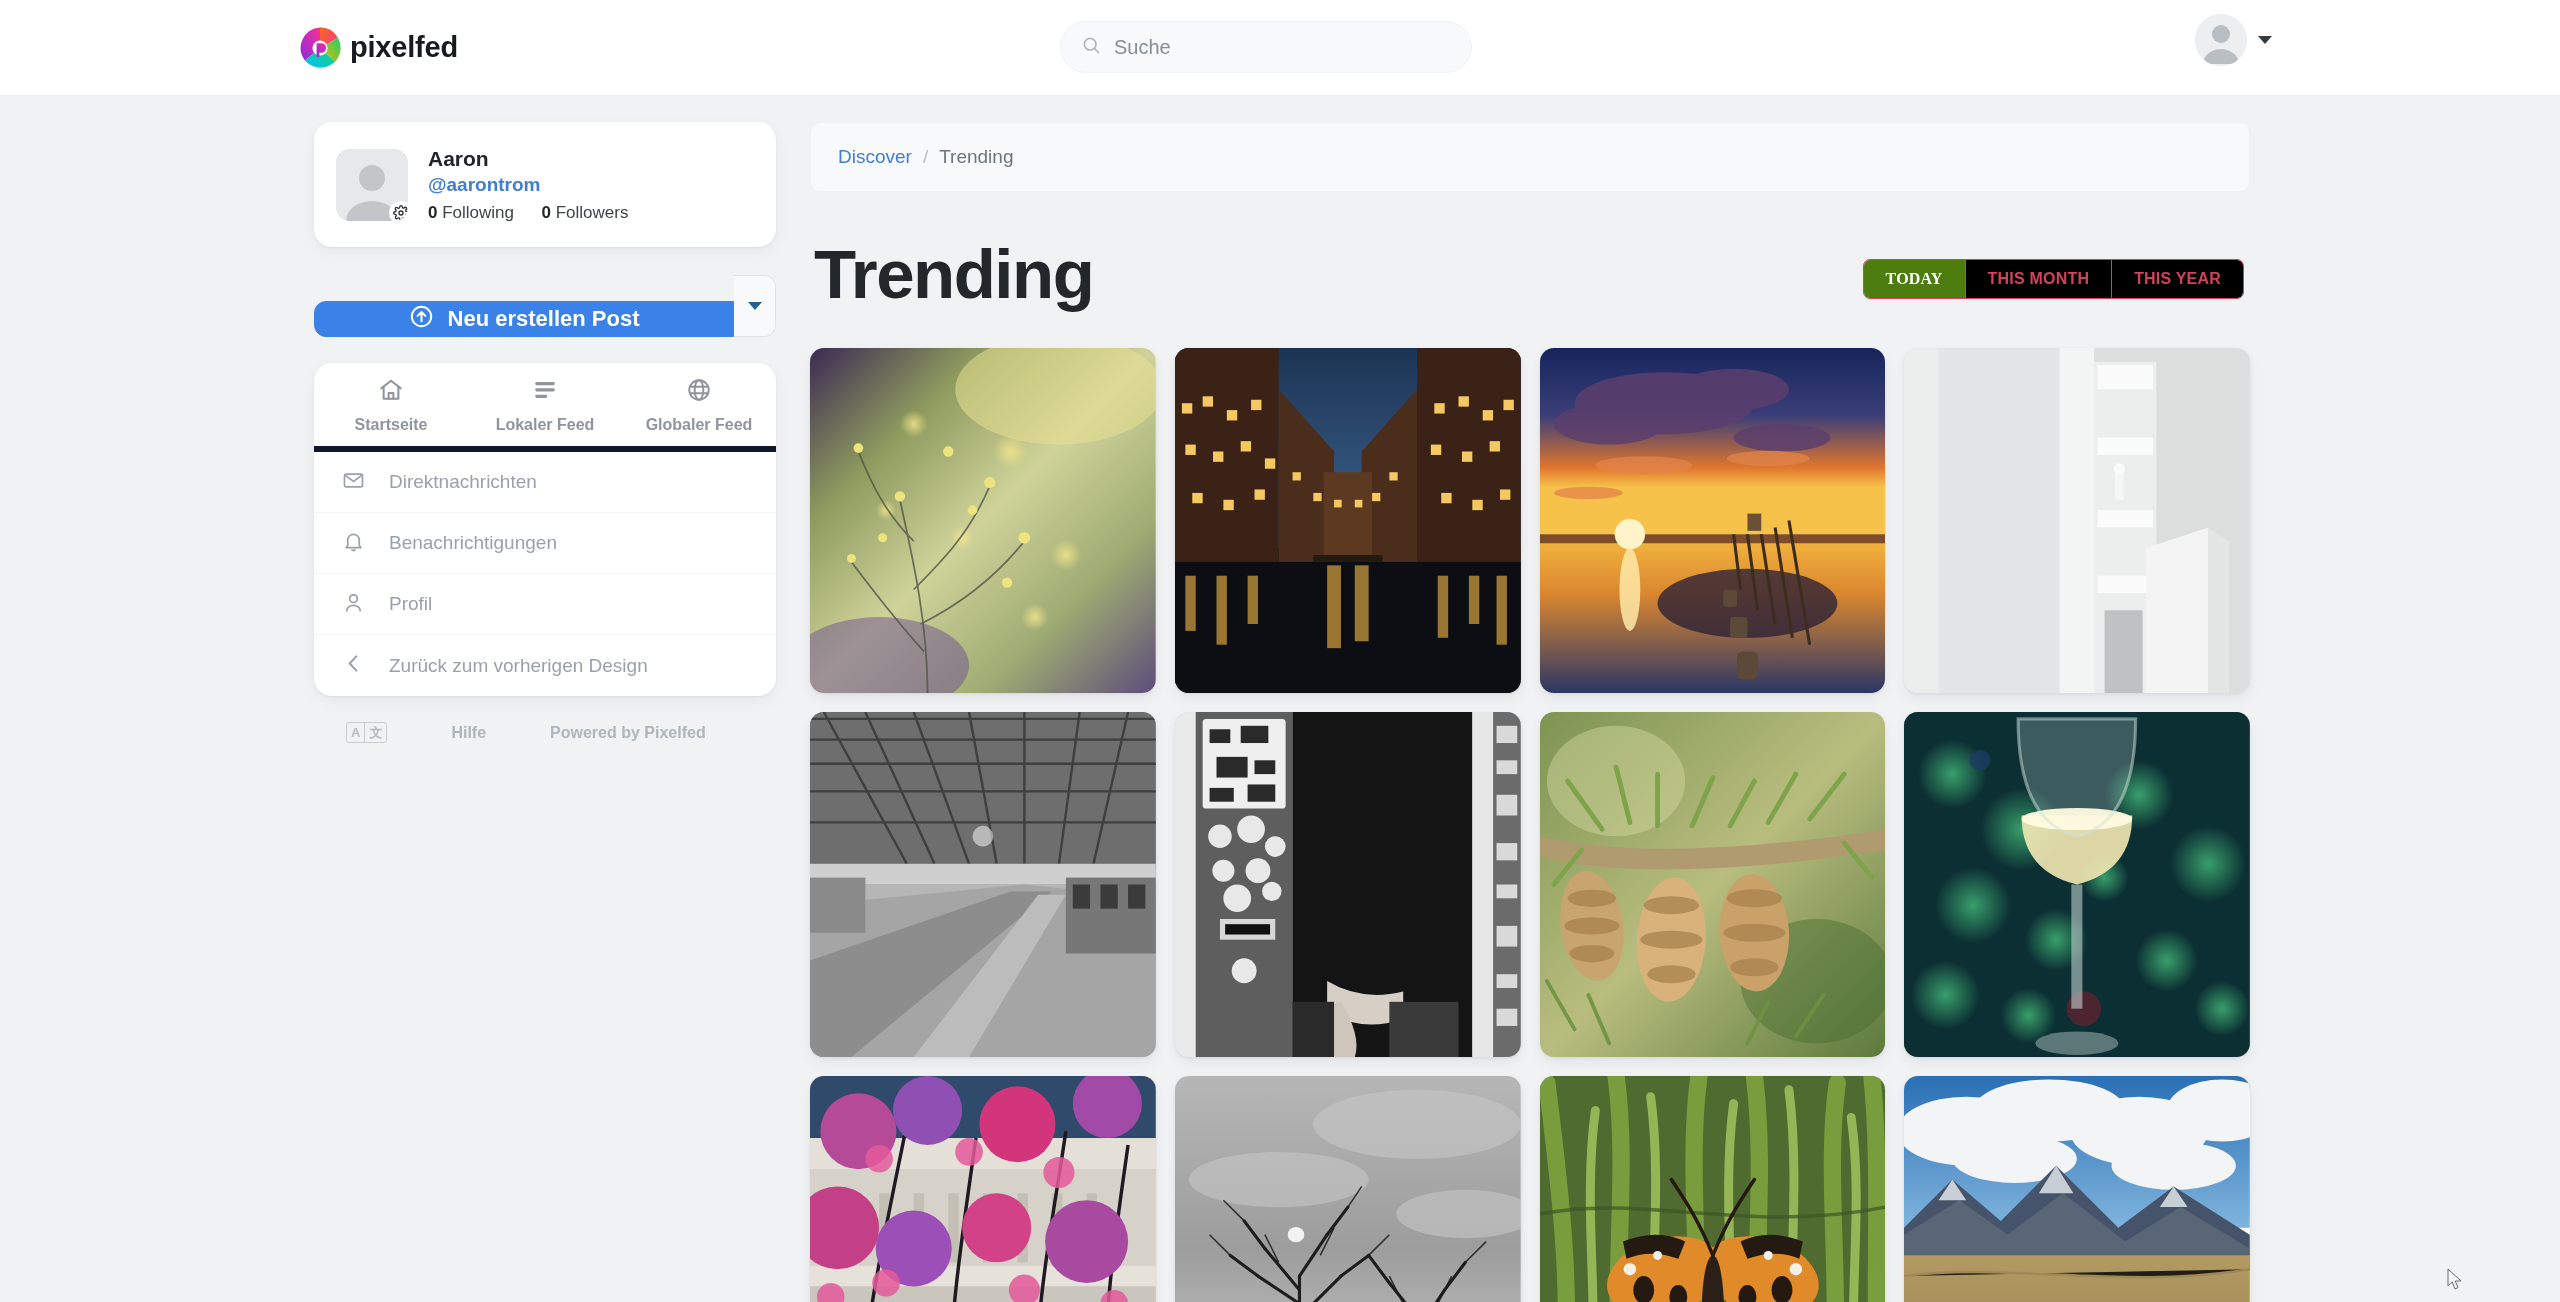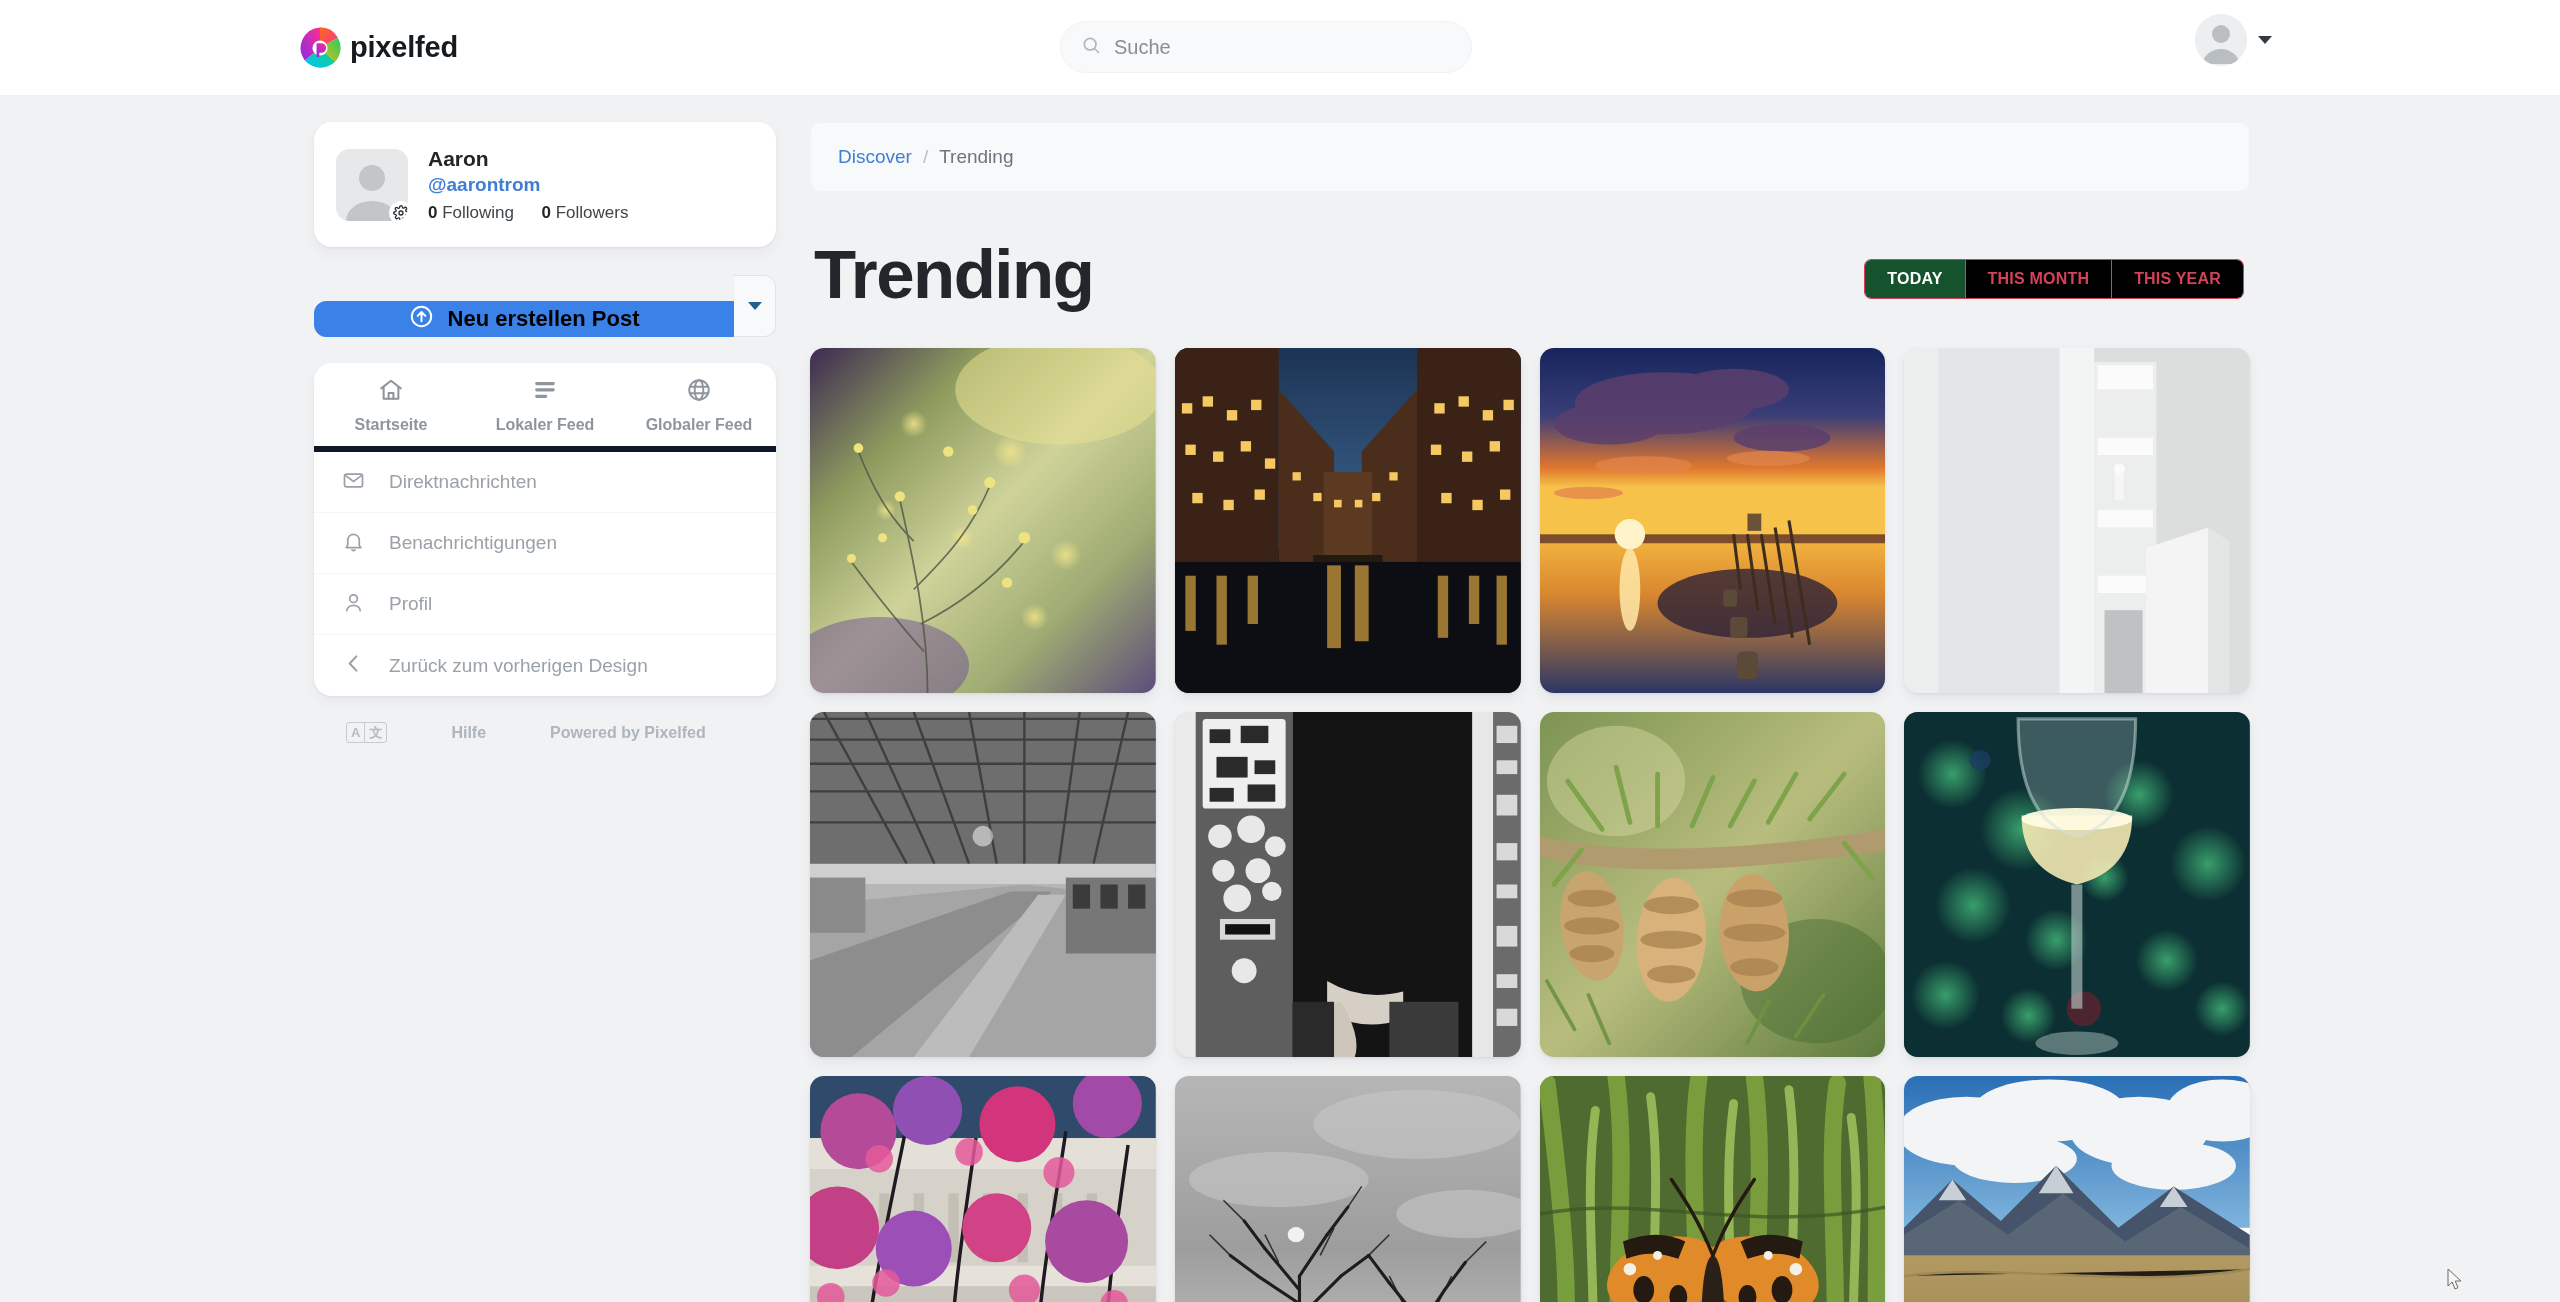--- a/index.html
+++ b/index.html
@@ -91,21 +91,21 @@
   .profile-stats b { color: #212529; font-weight: 700; }
   .profile-stats .sep { display:inline-block; width: 18px; }
 
   
   .create-row { display: flex; margin-top: 28px; height: 62px; }
   .btn-create {
     flex: 1;
     background: #3b82e8;
     border: 1px solid #3b82e8;
     border-radius: 12px 0 0 12px;
-    color: #000000;
+    color: #ffffff;
     display: flex; align-items: center; justify-content: center;
     gap: 14px;
     font-size: 22px; font-weight: 700;
     cursor: pointer;
     font-family: "Liberation Sans", sans-serif;
     margin-top: 26px;
   }
   .btn-create-caret {
     width: 42px;
     background: #f8f9fa;
@@ -191,21 +191,21 @@
   }
   .seg-btn {
     padding: 10px 22px;
     font-size: 16px; font-weight: 700; letter-spacing: 0.2px;
     color: #d3425a; background: #000000;
     border: none; border-right: 1px solid #d3425a;
     cursor: pointer;
     font-family: "Liberation Sans", sans-serif;
   }
   .seg-btn:last-child { border-right: none; }
-  .seg-btn.active { background: #14532d; color: #ffffff; }
+  .seg-btn.active { background: #4d7c0f; color: #ffffff; font-family: Liberation Serif, serif; }
 
   
   .grid {
     margin-top: 39px;
     display: grid;
     grid-template-columns: repeat(4, 1fr);
     gap: 19px 19px;
   }
   .tile {
     height: 345px;

